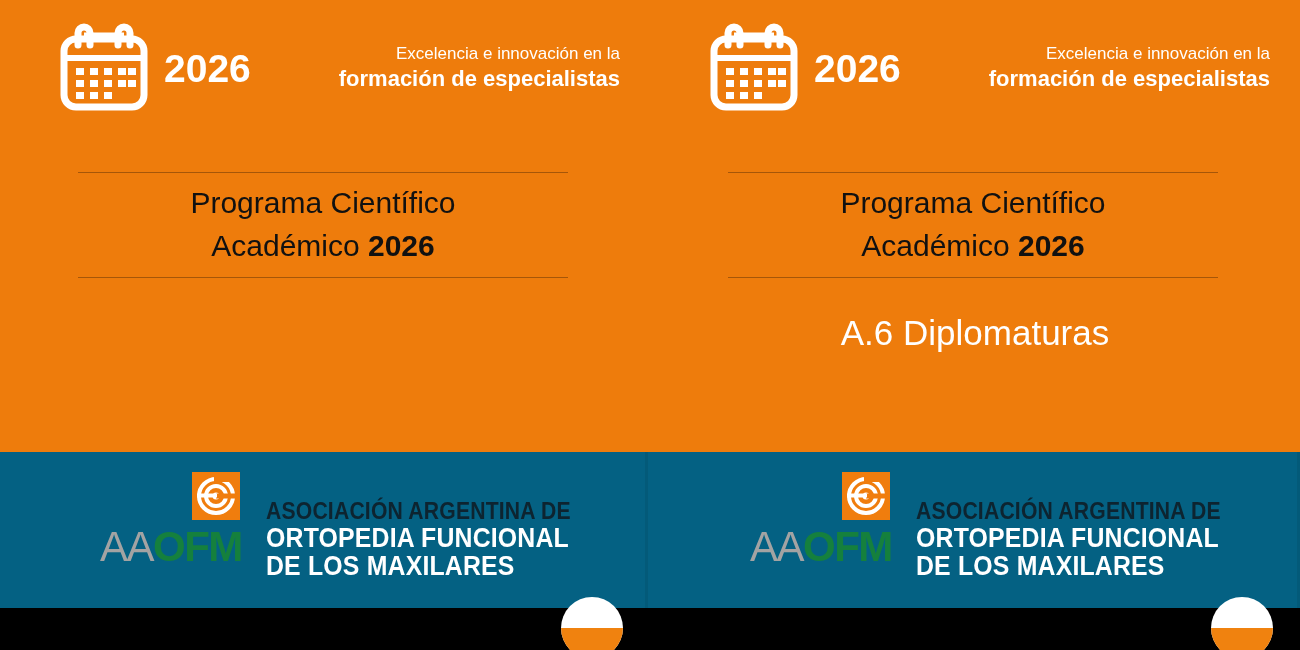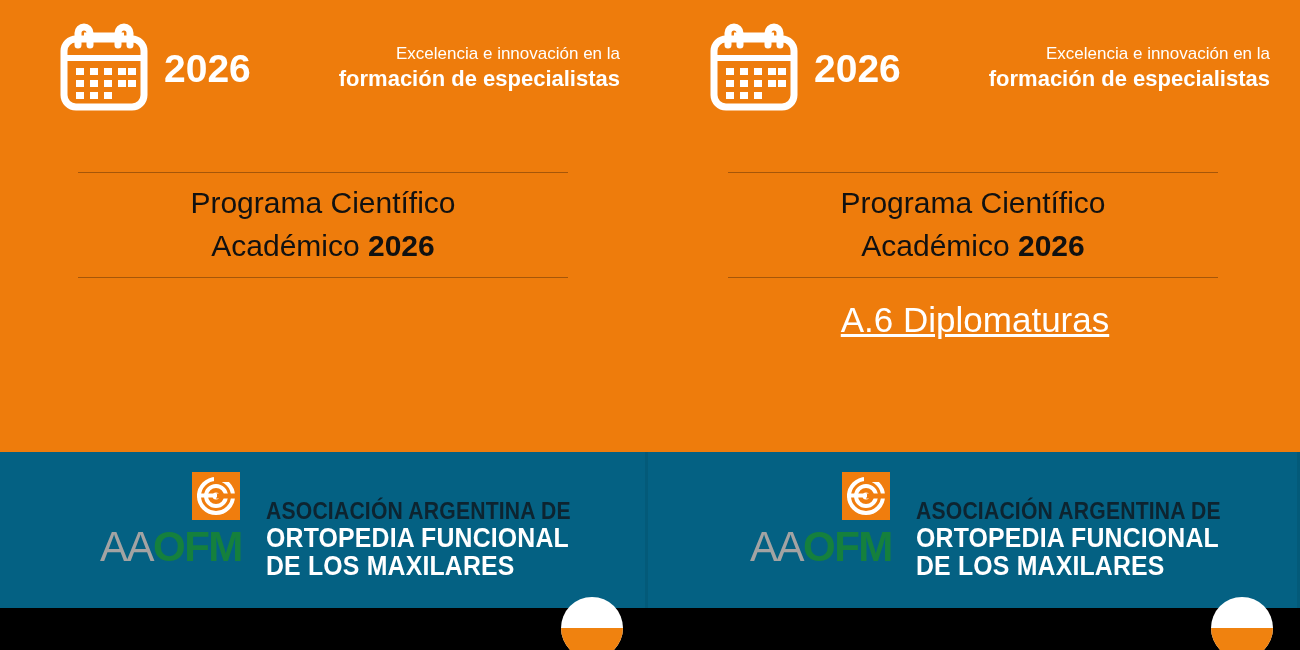--- a/index.html
+++ b/index.html
@@ -131,22 +131,21 @@
     left: 30px;
     top: 266px;
     width: 590px;
     text-align: center;
     color: #ffffff;
     font-size: 35px;
     font-weight: normal;
     line-height: 1.37;
   }
   .course-right {
-    top: 296px;
-    text-decoration: underline;
+    top: 309px;
   }
 
   
   .logo {
     position: absolute;
     top: 472px;
     height: 120px;
     display: flex;
     align-items: flex-start;
   }

